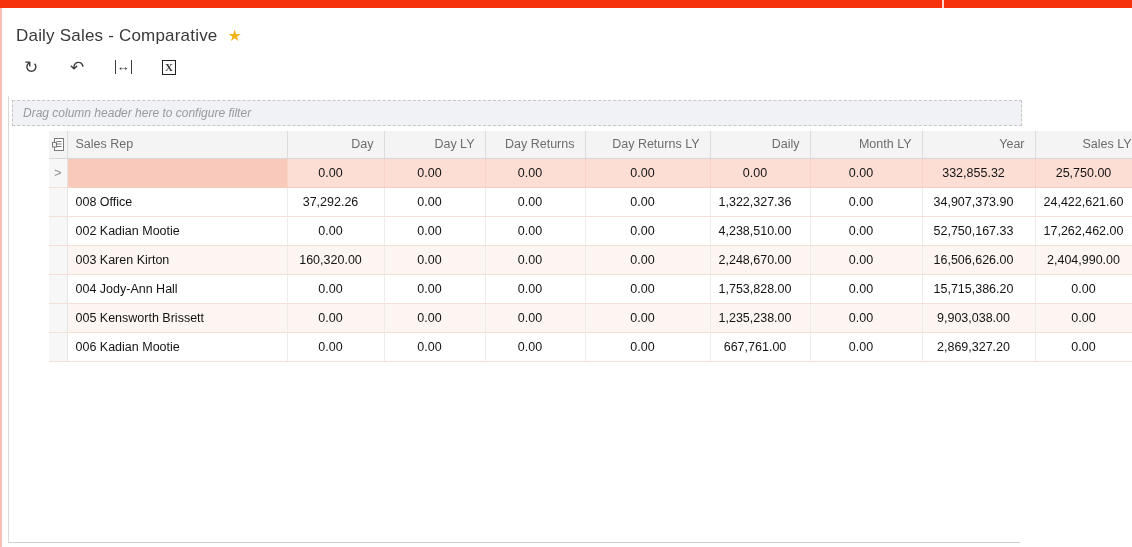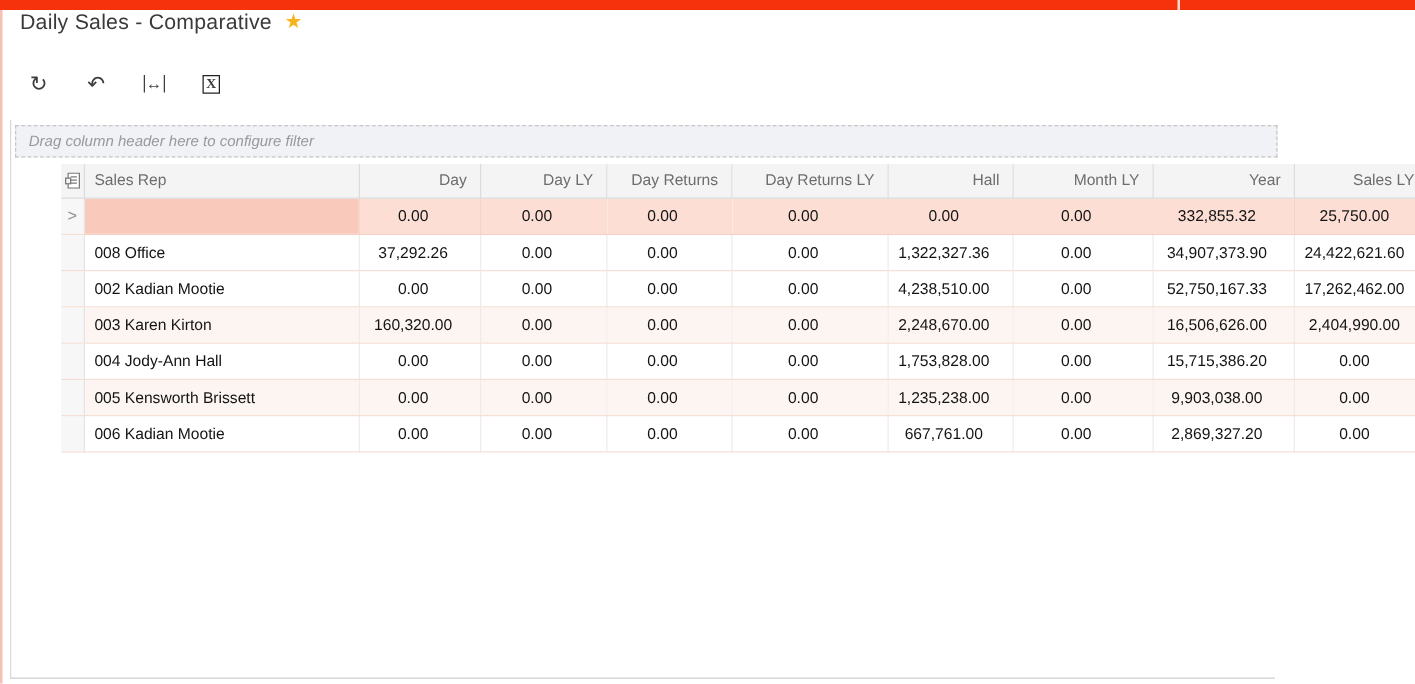--- a/index.html
+++ b/index.html
@@ -4,21 +4,21 @@
 <style>
   * { margin:0; padding:0; box-sizing:border-box; }
   html,body { width:1132px; height:547px; background:#fff; overflow:hidden;
     font-family:"Liberation Sans","DejaVu Sans",sans-serif; }
   body { position:relative; }
 
   .topbar { position:absolute; top:0; left:0; width:1132px; height:8px; background:#f5320b; }
   .topbar-divider { position:absolute; left:942px; top:0; width:2px; height:8px; background:rgba(255,255,255,.8); }
   .left-strip { position:absolute; left:0; top:8px; width:2px; height:539px; background:#f6c0b4; }
 
-  .title-row { position:absolute; left:16px; top:8px; display:flex; align-items:center; gap:10px; }
+  .title-row { position:absolute; left:16px; top:26px; display:flex; align-items:center; gap:10px; }
   .title-row h1 { font-size:17px; font-weight:400; color:#3a3a3a; letter-spacing:.2px; }
   .star { color:#f5b31c; font-size:16px; line-height:16px; cursor:pointer; }
 
   .toolbar { position:absolute; left:20px; top:56px; display:flex; gap:24px; }
   .tb { background:none; border:none; width:22px; height:22px; display:flex; align-items:center;
     justify-content:center; color:#3d3d3d; cursor:pointer; }
   .glyph-refresh { font-size:17px; line-height:1; }
   .glyph-undo { font-size:17px; line-height:1; }
   .glyph-fit { font-size:13px; line-height:12px; border-left:1.5px solid #3d3d3d; border-right:1.5px solid #3d3d3d; padding:0 1px; height:14px; display:inline-flex; align-items:center; }
   .glyph-excel { font-family:"Liberation Serif","DejaVu Serif",serif; font-weight:700; font-size:11px; line-height:1;
@@ -99,21 +99,21 @@
             <rect x="2.5" y="0.5" width="9" height="12" fill="#fff" stroke="#7a7a7a"></rect>
             <path d="M4.5 3.5h5M4.5 6h5M4.5 8.5h5" stroke="#7a7a7a" fill="none"></path>
             <rect x="0.5" y="4.5" width="4" height="4.5" fill="#f4f4f5" stroke="#7a7a7a"></rect>
           </svg>
         </th>
       <th class="left">Sales Rep</th>
           <th>Day</th>
           <th>Day LY</th>
           <th>Day Returns</th>
           <th>Day Returns LY</th>
-          <th>Hall</th>
+          <th>Daily</th>
           <th>Month LY</th>
           <th>Year</th>
           <th>Sales LY</th>
         </tr>
     </thead>
     <tbody>
         <tr class="selected">
           <td class="sel-col"><span>&gt;</span></td>
           <td class="left rep-cell"></td>
           <td class="num">0.00</td>

